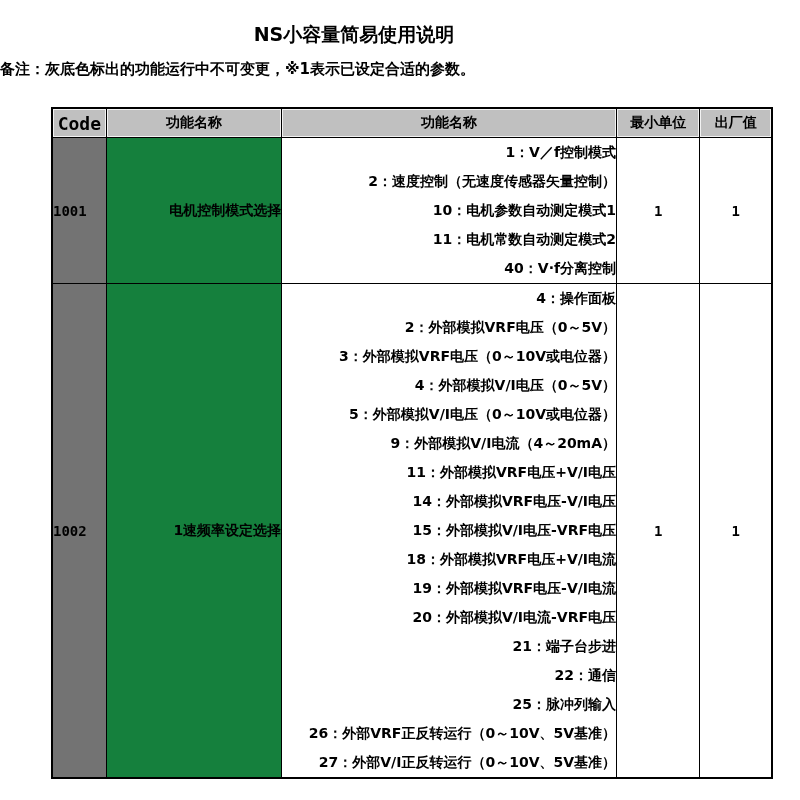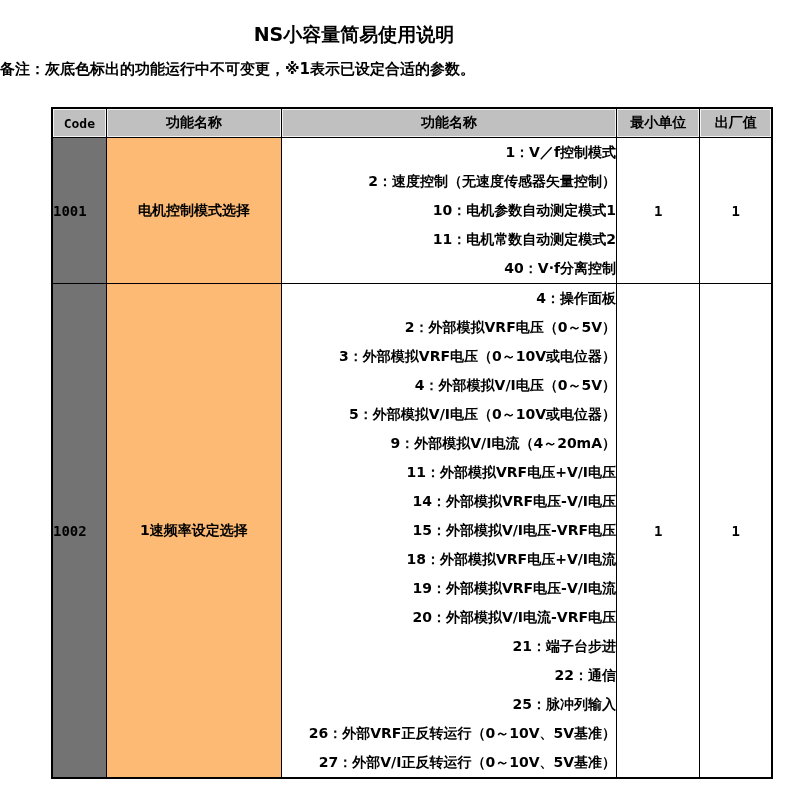--- a/index.html
+++ b/index.html
@@ -73,41 +73,41 @@
     background: #c0c0c0;
     height: 28px;
     text-align: center;
     font-size: 14px;
     font-family: Liberation Sans, sans-serif;
     border: 1px solid #000;
     box-shadow: inset 0 0 0 1px #f2f2f2;
   }
   thead th.h-code {
     font-family: "DejaVu Sans Mono", "Liberation Mono", monospace;
-    font-size: 13px;
+    font-size: 18px;
   }
   tr.section-row td {
     background: #ffffff;
     height: 26px;
     text-align: center;
     font-size: 14px;
     font-weight: bold;
   }
   td.cell-code {
     text-align: left;
     font-family: "DejaVu Sans Mono", "Liberation Mono", monospace;
     font-size: 14px;
     background: #737373;
     margin-left: 40px;
   }
   td.cell-name {
-    background: #fdba74;
+    background: #15803d;
     font-size: 14px;
     padding-left: 4px;
-    text-align: center;
+    text-align: right;
   }
   td.cell-data {
     background: #ffffff;
     padding: 6px 0 6px 8px;
     text-align: right;
     vertical-align: top;
   }
   td.cell-unit,
   td.cell-factory {
     text-align: center;

